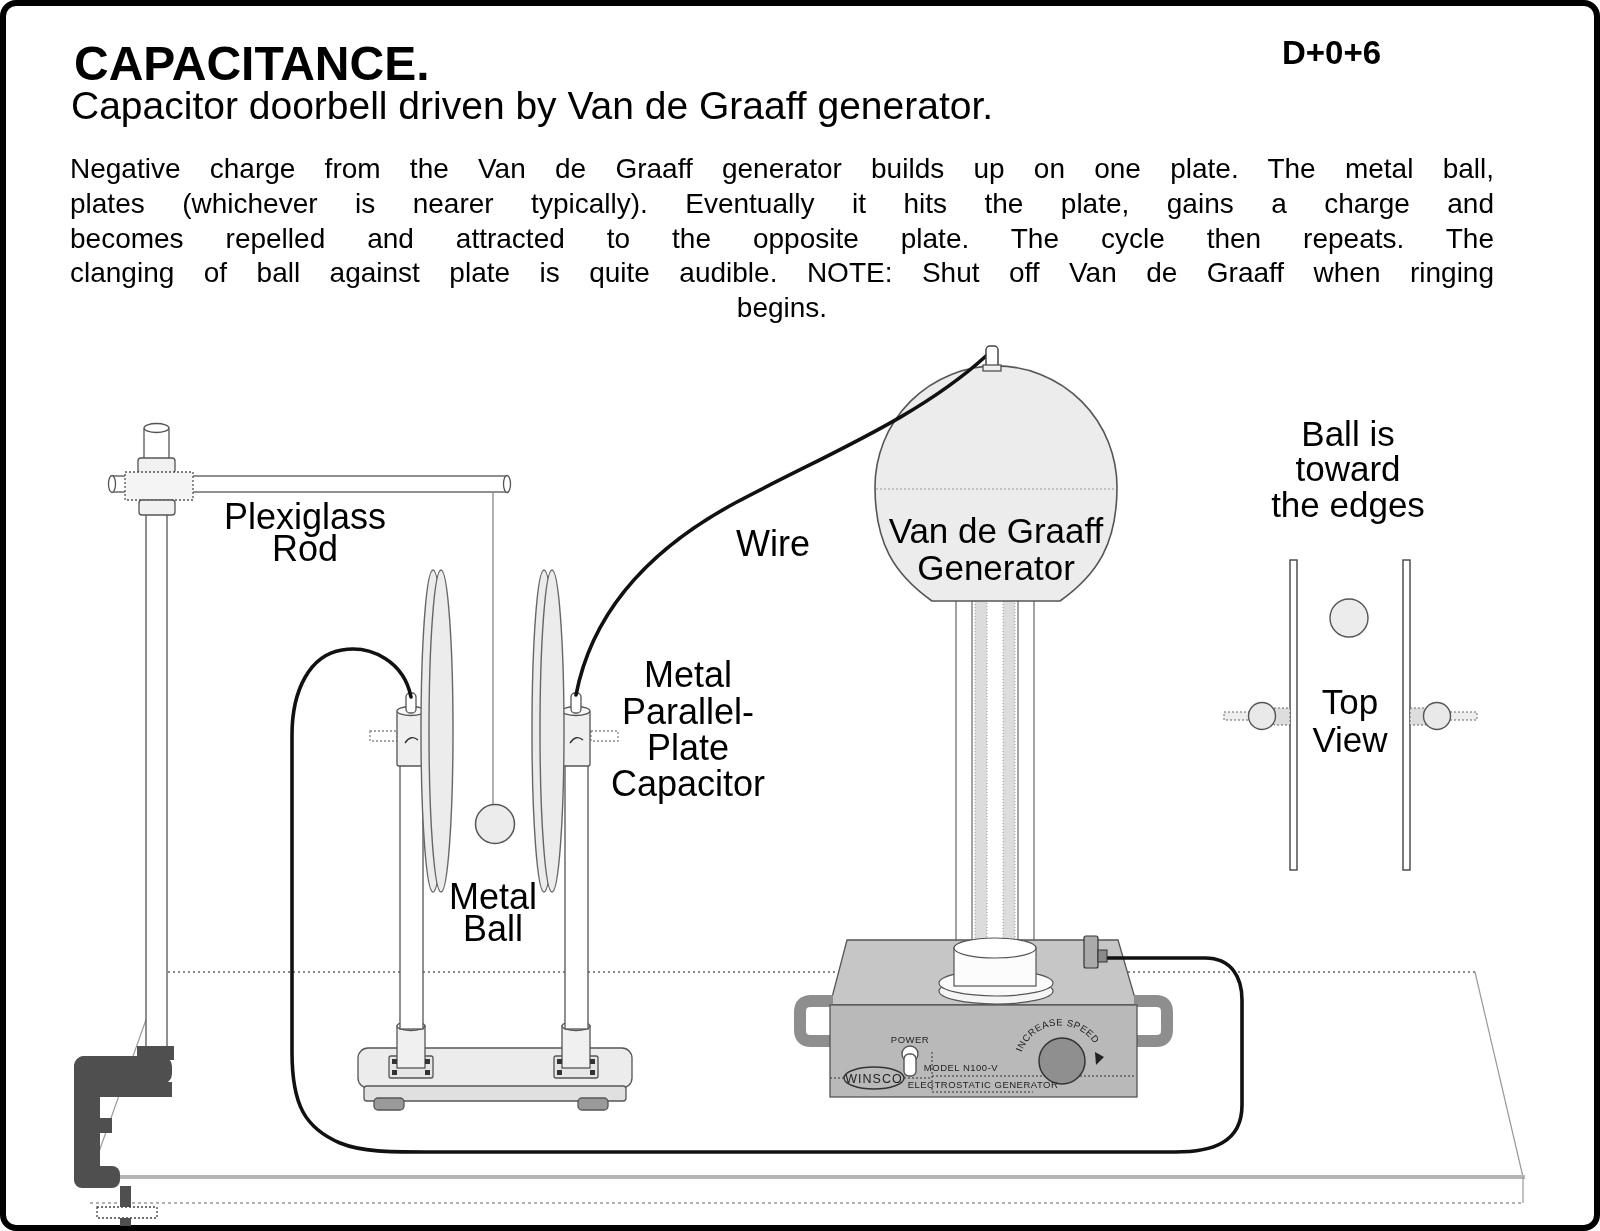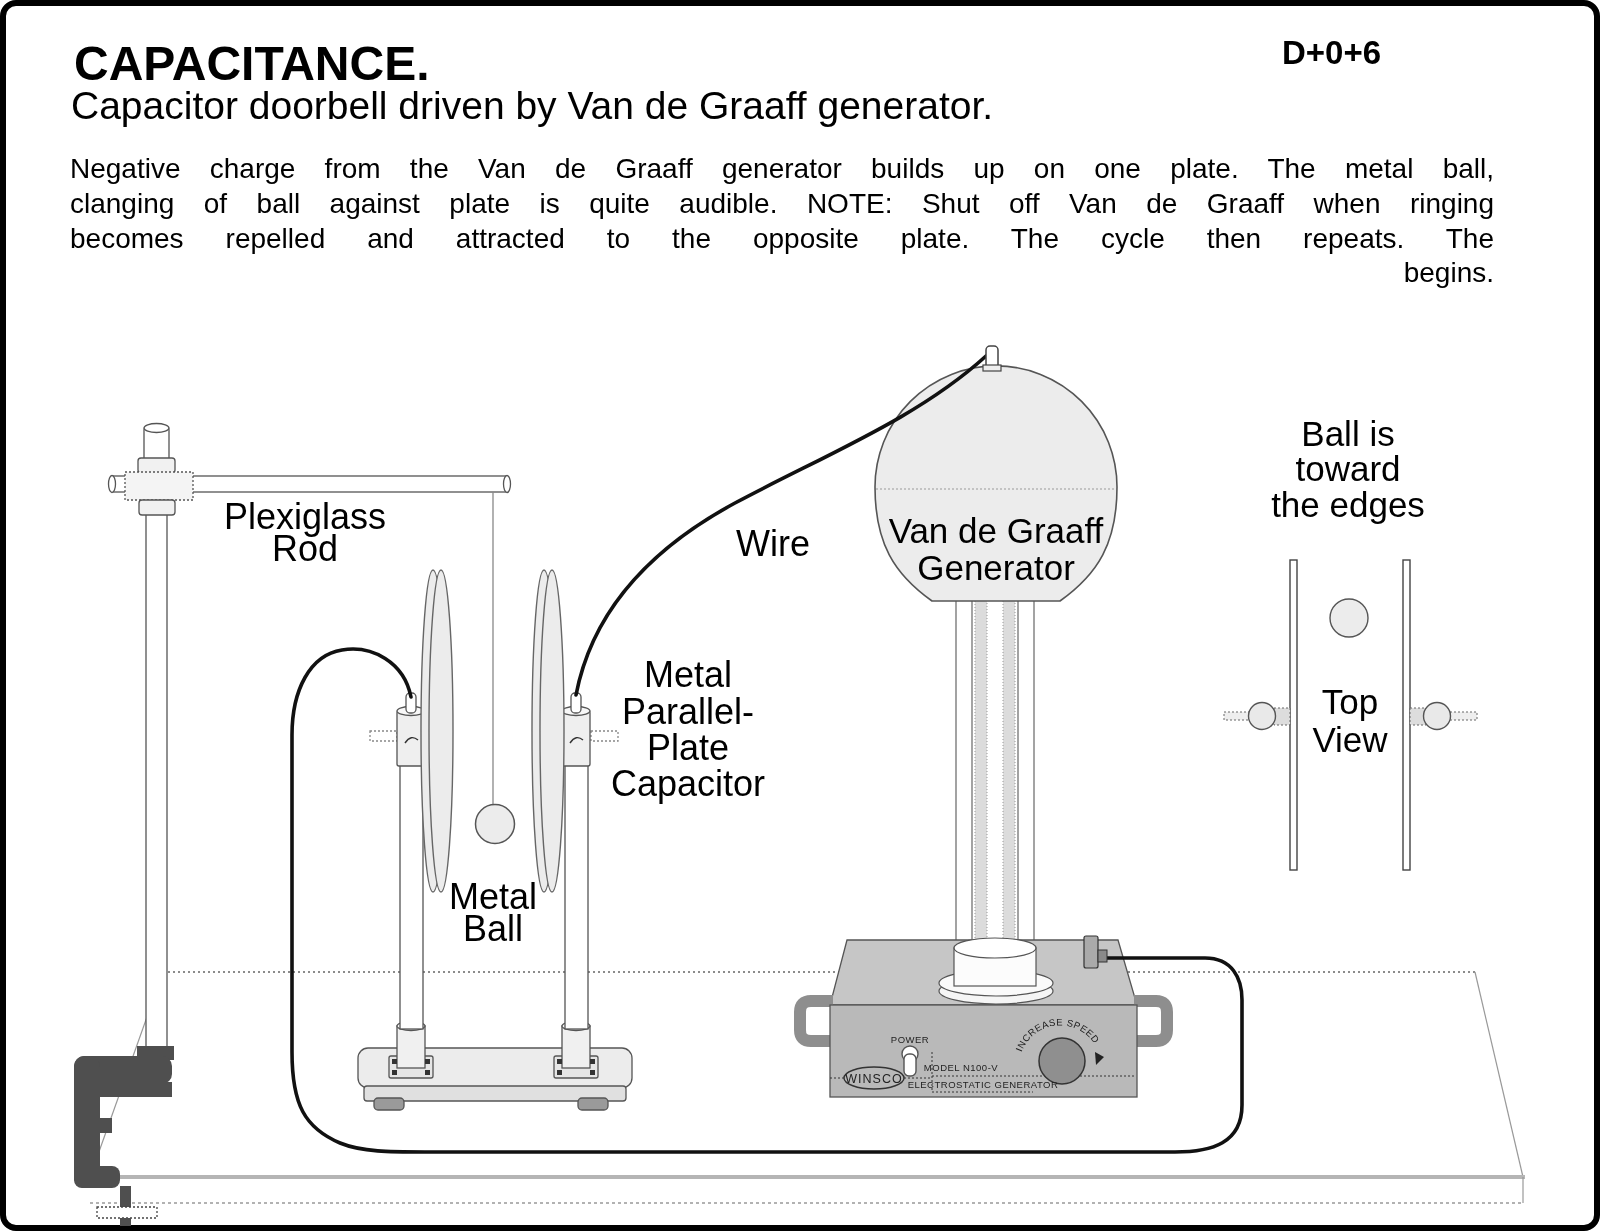--- a/index.html
+++ b/index.html
@@ -4,41 +4,42 @@
 <style>
   html,body{margin:0;padding:0;background:#fff;}
   body{width:1600px;height:1231px;position:relative;overflow:hidden;
        font-family:"Liberation Sans",sans-serif;color:#000;}
   .page{position:absolute;inset:0;border:6px solid #000;border-radius:16px;box-sizing:border-box;background:#fff;}
   .hdr-title{position:absolute;left:74px;top:36px;font-size:48px;font-weight:bold;letter-spacing:0px;}
   .hdr-code{position:absolute;left:1282px;top:34px;font-size:33px;font-weight:bold;}
   .hdr-sub{position:absolute;left:71px;top:84px;font-size:39px;text-align:right;}
   .desc{position:absolute;left:70px;top:152px;width:1424px;font-size:28px;line-height:34.8px;}
   .desc .jl{text-align:justify;text-align-last:justify;white-space:nowrap;}
-  .desc .ll{text-align:right;}
+  .desc .ll{text-align:center;}
   svg{position:absolute;left:0;top:0;}
   svg text{font-family:"Liberation Sans",sans-serif;fill:#000;}
   .dlabel{font-size:36px;}
   .dlabel2{font-size:35px;}
   .ptiny{font-size:9.5px;letter-spacing:.5px;fill:#222;}
   .pbrand{font-size:12.5px;letter-spacing:1px;fill:#222;}
 </style>
 </head>
 <body>
 
 <div class="page"></div>
 
 <div class="hdr-title">CAPACITANCE.</div>
 <div class="hdr-code">D+0+6</div>
 <div class="hdr-sub">Capacitor doorbell driven by Van de Graaff generator.</div>
 
 <div class="desc">
   <div class="jl">Negative charge from the Van de Graaff generator builds up on one plate.  The  metal ball,</div>
+  <div class="jl">plates (whichever is nearer typically). Eventually it hits the plate, gains a charge and</div>
+  <div class="jl">becomes repelled and attracted to the opposite plate. The cycle then repeats.   The</div>
   <div class="jl">clanging of ball against plate is quite audible. NOTE: Shut off Van de Graaff when ringing</div>
-  <div class="jl">becomes repelled and attracted to the opposite plate. The cycle then repeats.   The</div>
   <div class="ll">begins.</div>
 </div>
 
 <svg width="1600" height="1231" viewBox="0 0 1600 1231">
 
   <g>
     <polygon points="163,972 1475,972 1523,1177 90,1177" fill="#ffffff"></polygon>
     <line x1="163" y1="972" x2="1475" y2="972" stroke="#666" stroke-width="1.3" stroke-dasharray="2,3"></line>
     <line x1="163" y1="972" x2="90" y2="1177" stroke="#999" stroke-width="1.2"></line>
     <line x1="1475" y1="972" x2="1523" y2="1177" stroke="#999" stroke-width="1.2"></line>

